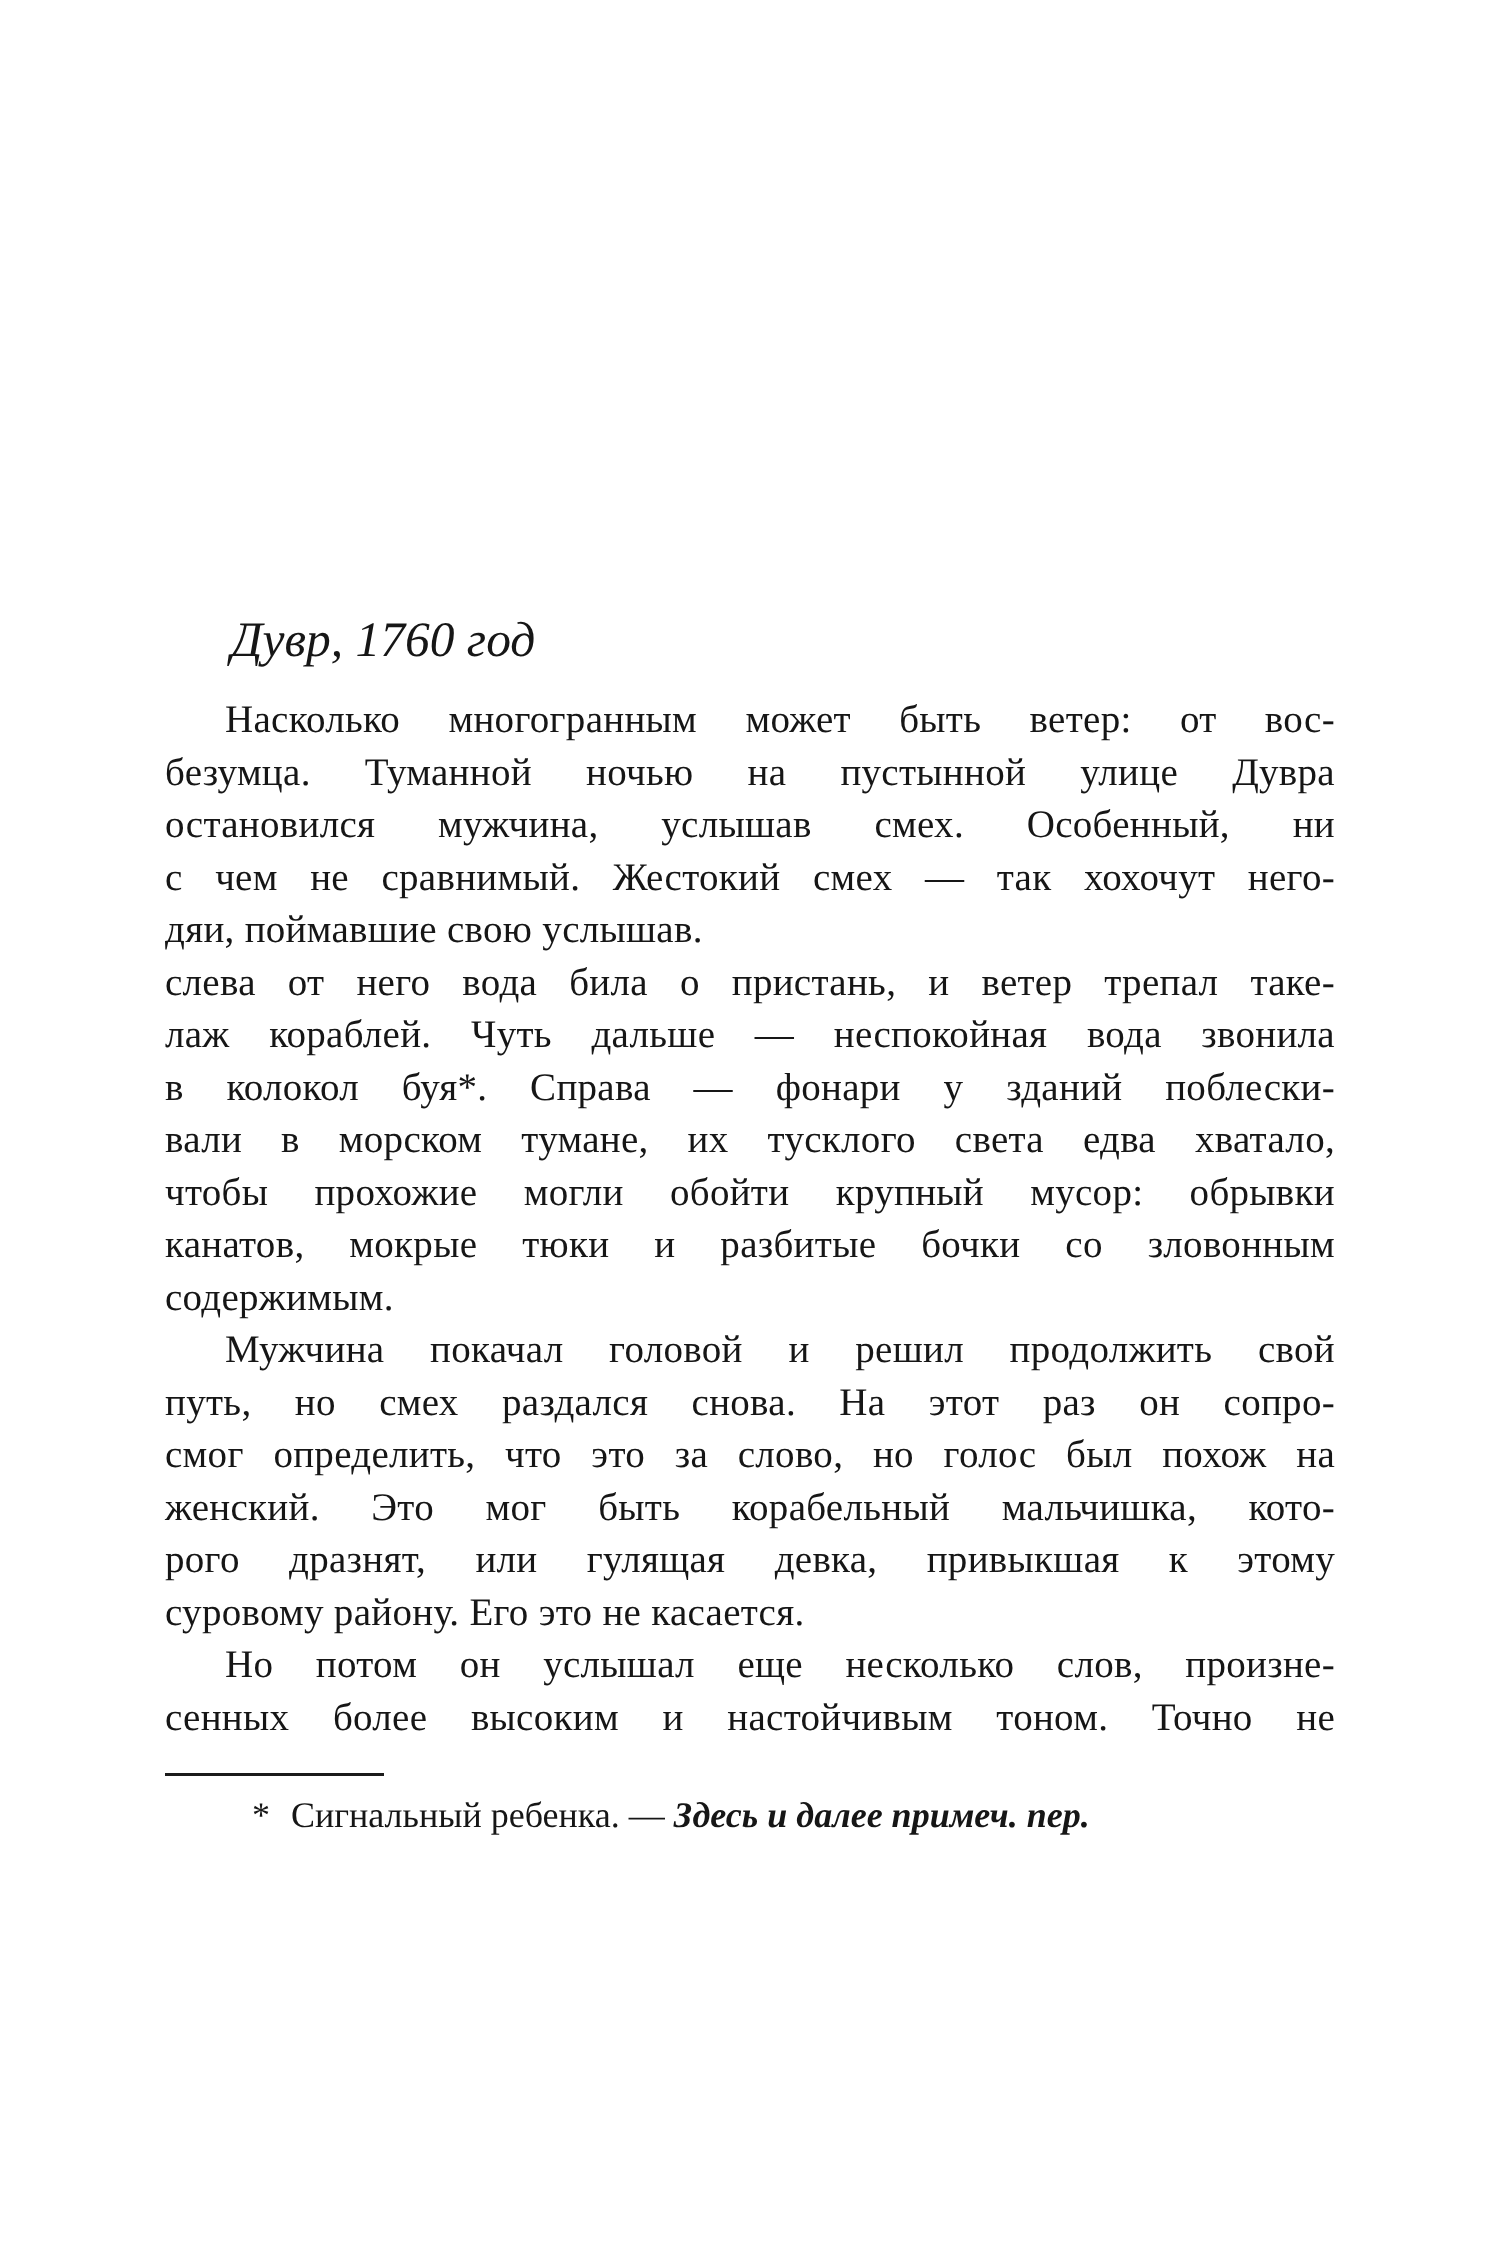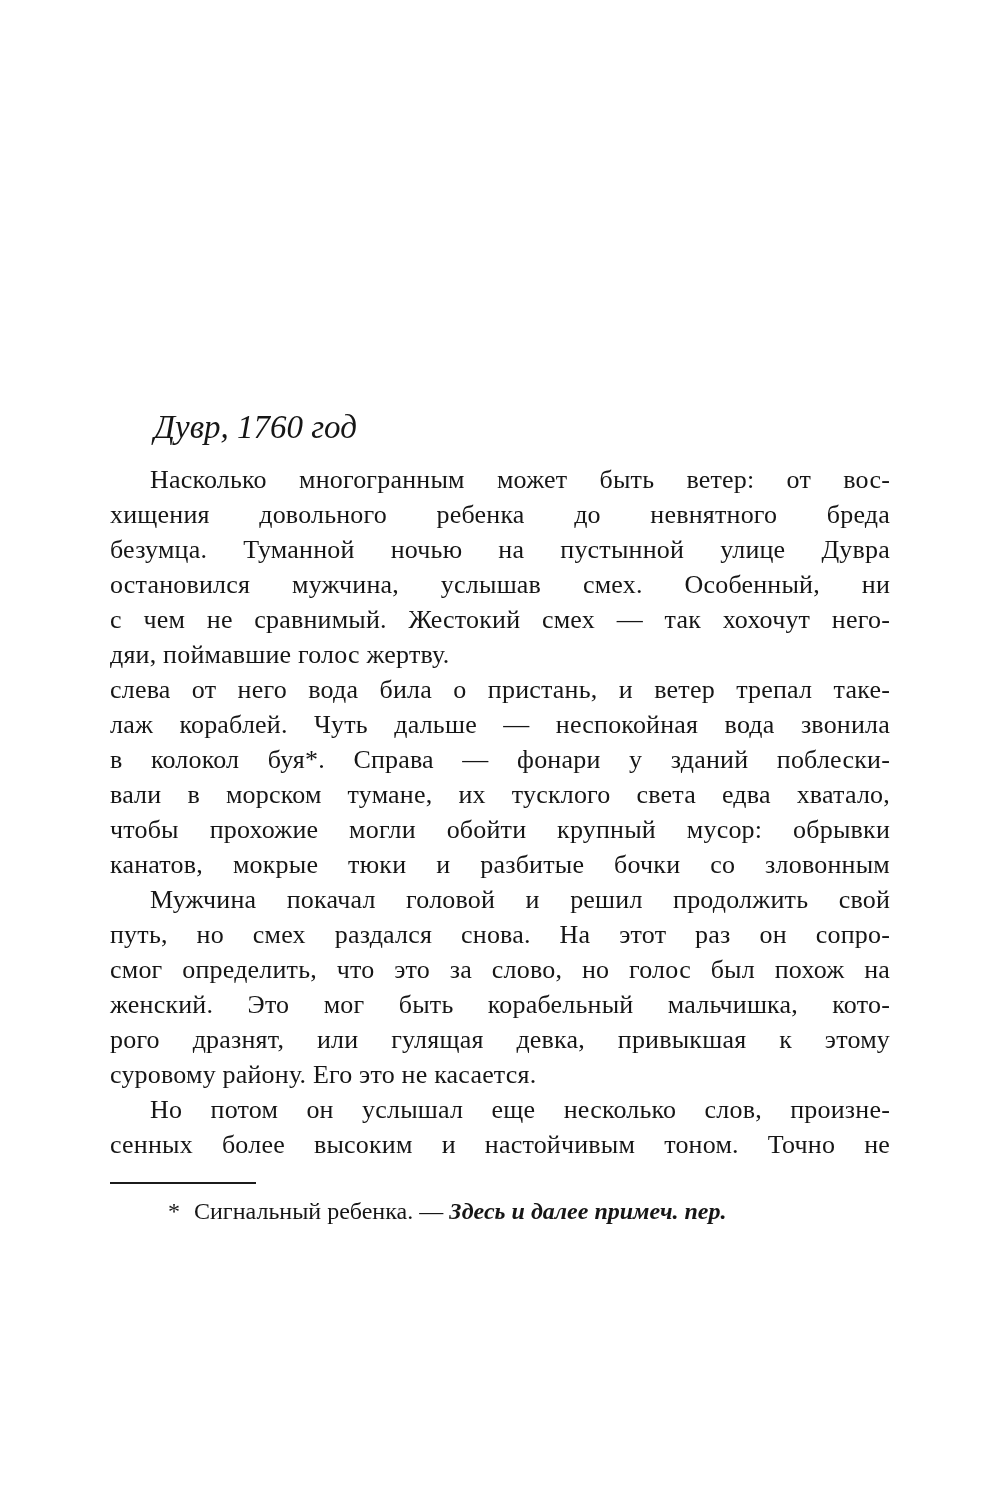--- a/index.html
+++ b/index.html
@@ -74,31 +74,31 @@
 </head>
 <body>
 
 <div class="page">
 
 
   <div class="dateline">Дувр, 1760 год</div>
 
   <div class="body-text">
       <div class="line first">Насколько многогранным может быть ветер: от вос-</div>
-      <div class="line">хищения довольного ребенка до невнятного бреда</div>
       <div class="line">безумца. Туманной ночью на пустынной улице Дувра</div>
       <div class="line">остановился мужчина, услышав смех. Особенный, ни</div>
       <div class="line">с чем не сравнимый. Жестокий смех — так хохочут него-</div>
-      <div class="line last">дяи, поймавшие голос жертву.</div>
+      <div class="line last">дяи, поймавшие свою услышав.</div>
       <div class="line">слева от него вода била о пристань, и ветер трепал таке-</div>
       <div class="line">лаж кораблей. Чуть дальше — неспокойная вода звонила</div>
       <div class="line">в колокол буя*. Справа — фонари у зданий поблески-</div>
       <div class="line">вали в морском тумане, их тусклого света едва хватало,</div>
       <div class="line">чтобы прохожие могли обойти крупный мусор: обрывки</div>
       <div class="line">канатов, мокрые тюки и разбитые бочки со зловонным</div>
+      <div class="line last">содержимым.</div>
       <div class="line first">Мужчина покачал головой и решил продолжить свой</div>
       <div class="line">путь, но смех раздался снова. На этот раз он сопро-</div>
       <div class="line">смог определить, что это за слово, но голос был похож на</div>
       <div class="line">женский. Это мог быть корабельный мальчишка, кото-</div>
       <div class="line">рого дразнят, или гулящая девка, привыкшая к этому</div>
       <div class="line last">суровому району. Его это не касается.</div>
       <div class="line first">Но потом он услышал еще несколько слов, произне-</div>
       <div class="line">сенных более высоким и настойчивым тоном. Точно не</div>
     </div>
 

